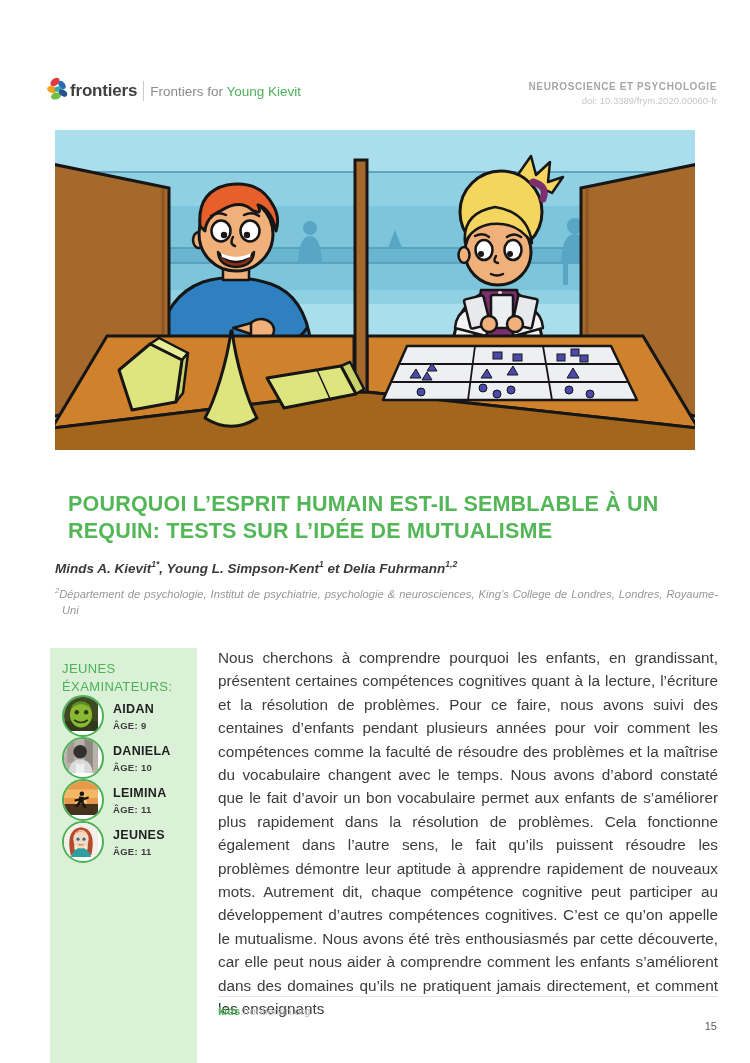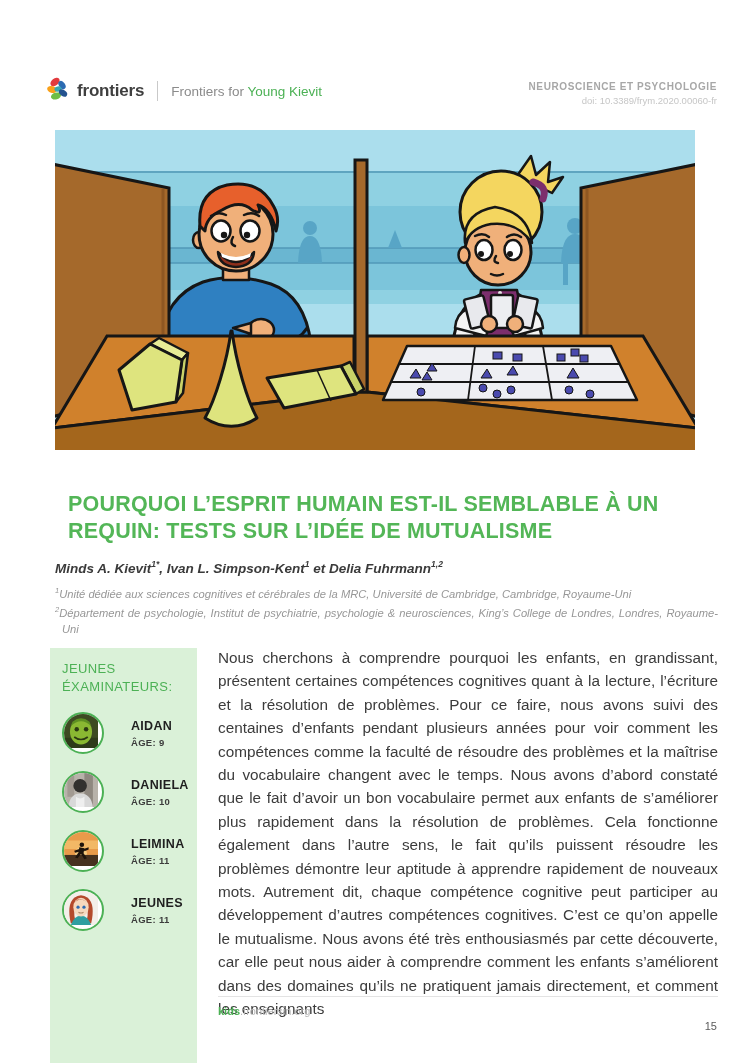--- a/index.html
+++ b/index.html
@@ -1,20 +1,20 @@
 <!DOCTYPE html>
 <html><head>
 <meta charset="utf-8">
 <style>
   html,body{margin:0;padding:0;}
   body{width:750px;height:1063px;background:#ffffff;font-family:"Liberation Sans",sans-serif;position:relative;overflow:hidden;}
   .page{position:absolute;inset:0;background:#fff;}
 
   
-  .brand{position:absolute;left:46px;top:76px;display:flex;align-items:center;gap:7px;}
+  .brand{position:absolute;left:46px;top:76px;display:flex;align-items:center;}
   .brand .logoword{font-size:17px;font-weight:bold;color:#3f3f3f;letter-spacing:-0.2px;}
   .brand .divider{width:1px;height:20px;background:#c9c9c9;margin:0 6px;}
   .brand .tagline{font-size:13.5px;color:#8b8b8b;}
   .brand .tagline .hl{color:#4cb155;}
   .head-right{position:absolute;right:33px;top:81px;text-align:right;}
   .head-right .cat{font-size:10px;font-weight:bold;color:#a7a7a7;letter-spacing:0.6px;text-align:right;}
   .head-right .doi{font-size:9.5px;color:#c6c6c6;margin-top:3px;}
 
   
   .figure{position:absolute;left:55px;top:130px;width:640px;height:320px;}
@@ -24,21 +24,21 @@
   .title{position:absolute;left:54px;top:477px;width:650px;font-size:21.5px;line-height:27px;font-weight:bold;color:#53b657;letter-spacing:0.2px;}
   .authors{position:absolute;left:55px;top:559px;width:650px;font-size:13.5px;font-weight:bold;font-style:italic;color:#3a3a3a;}
   .authors sup{font-size:8.5px;}
   .affils{position:absolute;left:55px;top:583px;width:663px;font-size:11.2px;font-style:italic;color:#979797;line-height:16.5px;text-align:justify;}
   .affil{padding-left:7px;text-indent:-7px;}
   .affil sup{font-size:7.5px;}
 
   
   .panel{position:absolute;left:50px;top:648px;width:147px;height:415px;background:#daf1d8;box-sizing:border-box;padding:12px 10px 12px 12px;}
   .panel-heading{font-size:13px;font-weight:normal;color:#4cb155;letter-spacing:0.4px;line-height:1.35;}
-  .rev-row{display:flex;align-items:center;margin-top:17px;gap:27px;}
+  .rev-row{display:flex;align-items:center;gap:9px;}
   .avatar{width:38px;height:38px;border-radius:50%;border:2px solid #4cb155;overflow:hidden;flex:0 0 auto;background:#fff;}
   .avatar svg{display:block;}
   .rev-name{font-size:12.5px;font-weight:bold;color:#1f1f1f;letter-spacing:0.3px;}
   .rev-age{font-size:9.5px;font-weight:bold;color:#3c3c3c;letter-spacing:0.3px;margin-top:4px;}
 
   
   .bodytext{position:absolute;left:218px;top:646px;width:500px;font-size:15.3px;line-height:23.4px;color:#3b3b3b;text-align:justify;}
 
   
   .footrule{position:absolute;left:218px;top:996px;width:500px;height:1px;background:#e3e3e3;}
@@ -188,25 +188,24 @@
           <circle cx="514" cy="260" r="4"></circle>
             <circle cx="535" cy="264" r="4"></circle>
         </g>
       </g>
     </svg>
   </div>
 
   <h1 class="title" style="margin:14px;">POURQUOI L’ESPRIT HUMAIN EST-IL SEMBLABLE À UN REQUIN: TESTS SUR L’IDÉE DE MUTUALISME</h1>
 
   <div class="authors">
-    <span>Minds A. Kievit</span><sup>1*</sup><span>, </span><span>Ivan L. Simpson-Kent</span><sup>1</sup><span> et </span><span>Delia Fuhrmann</span><sup>1,2</sup>
+    <span>Minds A. Kievit</span><sup>1*</sup><span>, </span><span>Young L. Simpson-Kent</span><sup>1</sup><span> et </span><span>Delia Fuhrmann</span><sup>1,2</sup>
   </div>
 
   <div class="affils">
-    <div class="affil"><sup>1</sup><span>Unité dédiée aux sciences cognitives et cérébrales de la MRC, Université de Cambridge, Cambridge, Royaume-Uni</span></div>
     <div class="affil"><sup>2</sup><span>Département de psychologie, Institut de psychiatrie, psychologie &amp; neurosciences, King’s College de Londres, Londres, Royaume-Uni</span></div>
   </div>
 
   <aside class="panel">
     <div class="panel-heading">JEUNES ÉXAMINATEURS:</div>
 
     <div class="rev-row">
       <span class="avatar">
         <svg width="34" height="34" viewBox="0 0 40 40">
             <rect width="40" height="40" fill="#3d4a22"></rect>

